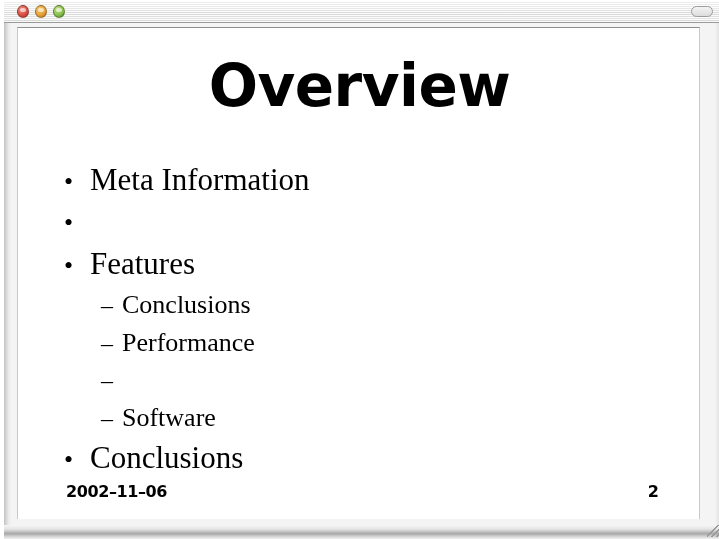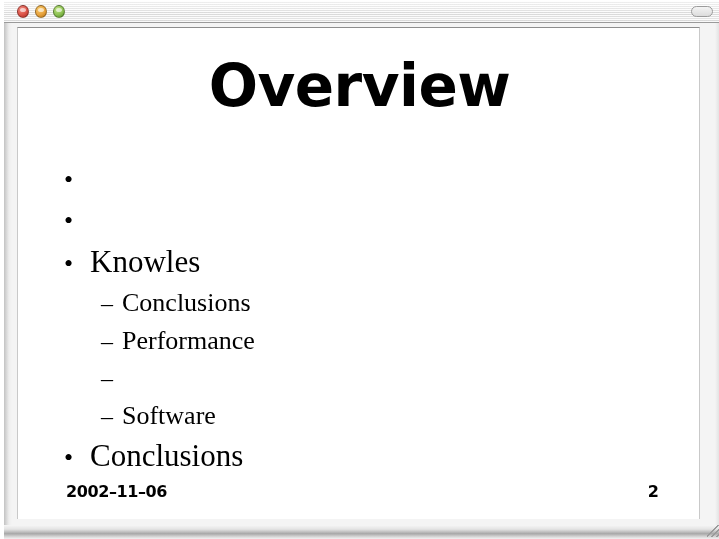--- a/index.html
+++ b/index.html
@@ -246,29 +246,30 @@
   <div class="window-body">
 
     <div class="slide">
 
       <div class="slide-title">Overview</div>
 
       <div class="bullet-list">
 
         <div class="bullet-row level-1">
           <span class="bullet-marker">•</span>
+          <span class="bullet-text">Meta Information</span>
         </div>
 
         <div class="bullet-row level-1">
           <span class="bullet-marker">•</span>
         </div>
 
         <div class="bullet-row level-1">
           <span class="bullet-marker">•</span>
-          <span class="bullet-text">Knowles</span>
+          <span class="bullet-text">Features</span>
         </div>
 
         <div class="bullet-row level-2">
           <span class="bullet-marker">–</span>
           <span class="bullet-text">Conclusions</span>
         </div>
 
         <div class="bullet-row level-2">
           <span class="bullet-marker">–</span>
           <span class="bullet-text">Performance</span>

